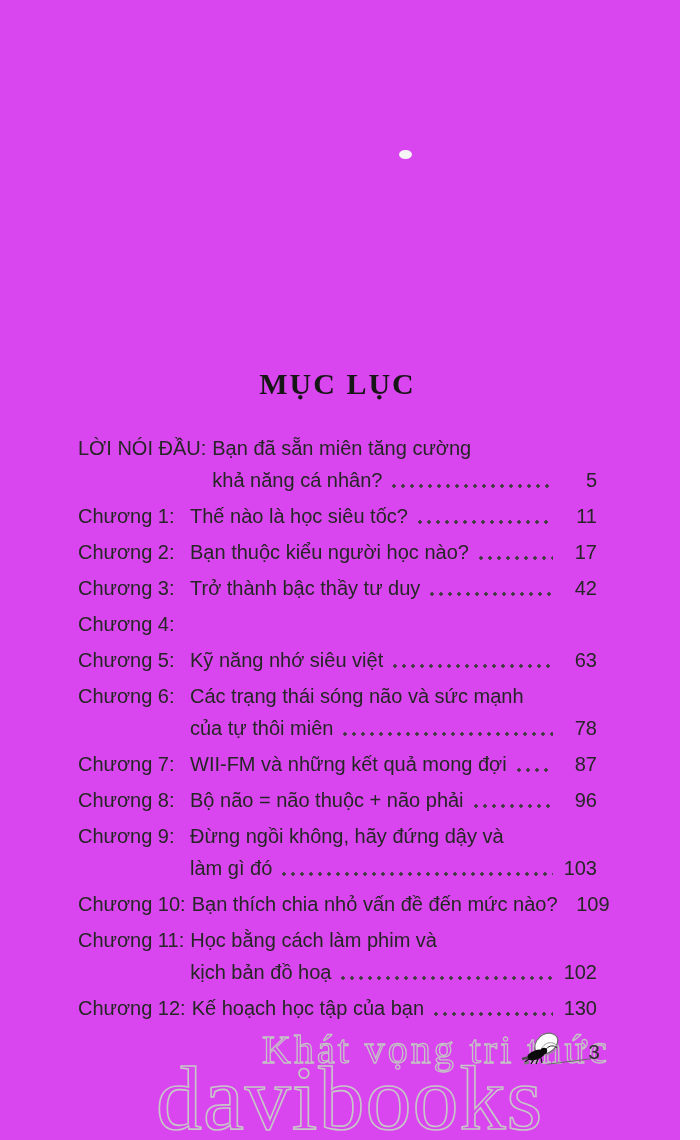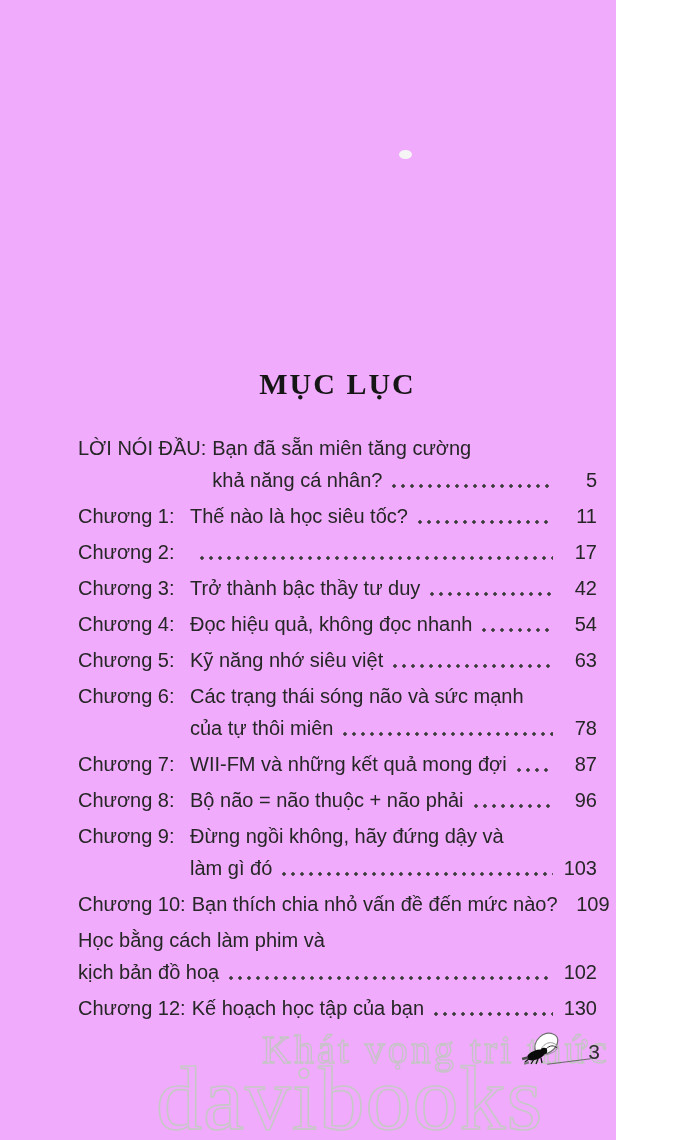--- a/index.html
+++ b/index.html
@@ -1,20 +1,20 @@
 <!DOCTYPE html>
 <html><head>
 <meta charset="utf-8">
 <style>
   html, body { margin: 0; padding: 0; background: #ffffff; }
   .page {
     position: relative;
-    width: 616px;
+    width: 680px;
     height: 1140px;
-    background: #f0abfc;
+    background: #d946ef;
     font-family: "Liberation Sans", "DejaVu Sans", sans-serif;
     color: #262626;
     overflow: hidden;
   }
   .smudge {
     position: absolute; left: 399px; top: 150px;
     width: 13px; height: 9px; border-radius: 50%;
     background: #f5f5f5;
   }
   .title {
@@ -123,44 +123,38 @@
             <span class="toc-text">Thế nào là học siêu tốc?</span>
             <span class="leader"></span>
             <span class="pagenum">11</span>
           </div>
         </span>
   </div>
       <div class="toc-row">
     <span class="toc-label">Chương 2:</span>
     <span class="toc-lines">
           <div class="toc-line">
+            <span class="toc-text">Bạn thuộc kiểu người học nào?</span>
             <span class="leader"></span>
             <span class="pagenum">17</span>
           </div>
         </span>
   </div>
       <div class="toc-row">
     <span class="toc-label">Chương 3:</span>
     <span class="toc-lines">
           <div class="toc-line">
             <span class="toc-text">Trở thành bậc thầy tư duy</span>
             <span class="leader"></span>
             <span class="pagenum">42</span>
           </div>
         </span>
   </div>
       <div class="toc-row">
     <span class="toc-label">Chương 4:</span>
-    <span class="toc-lines">
-          <div class="toc-line">
-            <span class="toc-text">Đọc hiệu quả, không đọc nhanh</span>
-            <span class="leader"></span>
-            <span class="pagenum">54</span>
-          </div>
-        </span>
   </div>
       <div class="toc-row">
     <span class="toc-label">Chương 5:</span>
     <span class="toc-lines">
           <div class="toc-line">
             <span class="toc-text">Kỹ năng nhớ siêu việt</span>
             <span class="leader"></span>
             <span class="pagenum">63</span>
           </div>
         </span>
@@ -215,20 +209,21 @@
     <span class="toc-label">Chương 10:</span>
     <span class="toc-lines">
           <div class="toc-line">
             <span class="toc-text">Bạn thích chia nhỏ vấn đề đến mức nào?</span>
             <span class="leader"></span>
             <span class="pagenum">109</span>
           </div>
         </span>
   </div>
       <div class="toc-row">
+    <span class="toc-label">Chương 11:</span>
     <span class="toc-lines">
           <div class="toc-line">
             <span class="toc-text">Học bằng cách làm phim và</span>
           </div>
           <div class="toc-line">
             <span class="toc-text">kịch bản đồ hoạ</span>
             <span class="leader"></span>
             <span class="pagenum">102</span>
           </div>
         </span>

